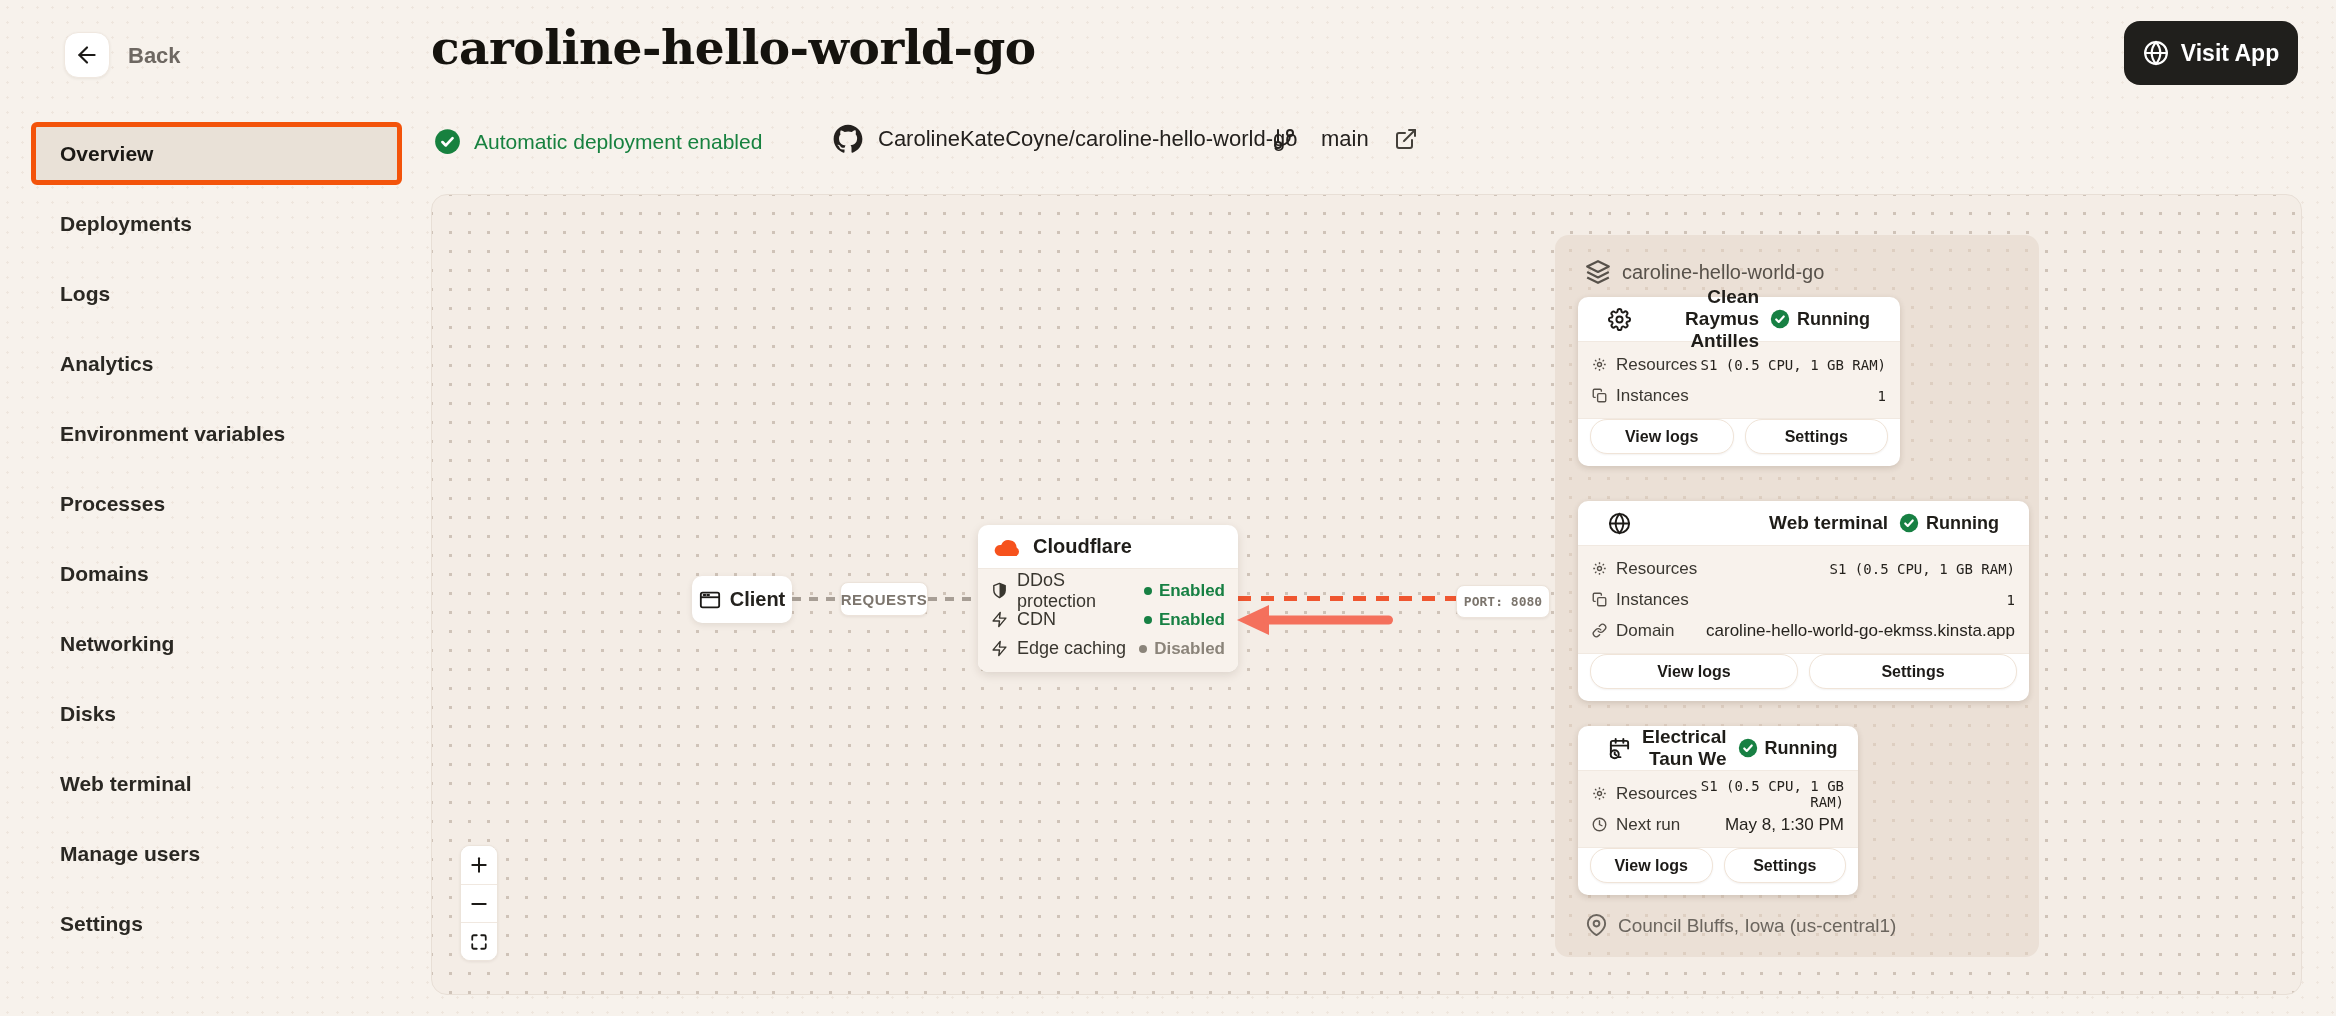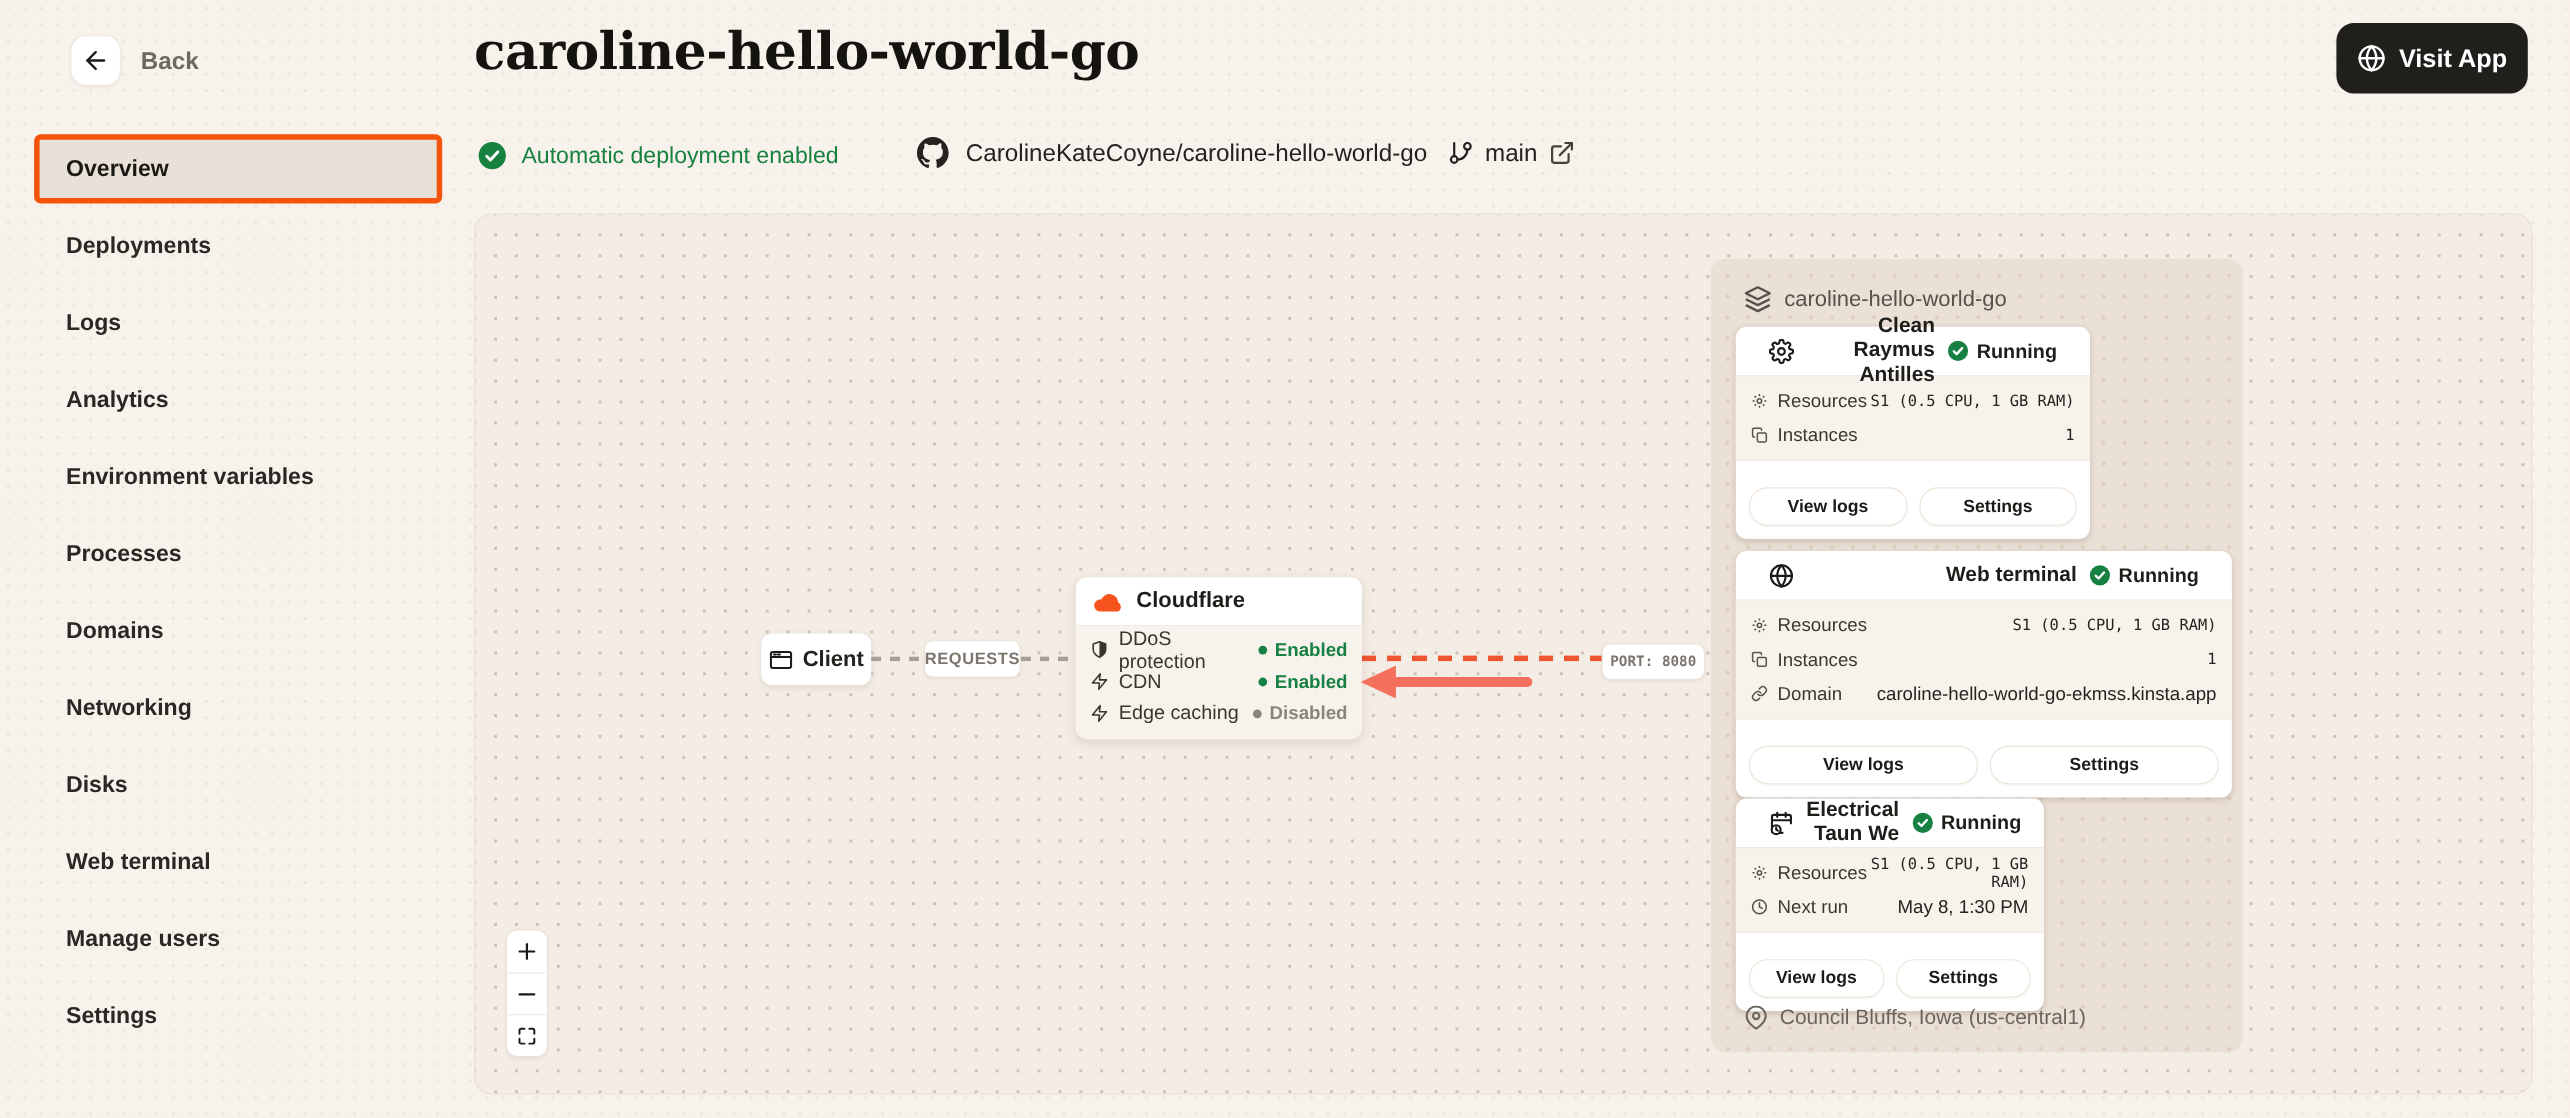--- a/index.html
+++ b/index.html
@@ -20,21 +20,21 @@
     font-size:47px; font-weight:600; letter-spacing:-0.5px; color:#15130e; }
   .visit-btn { position:absolute; left:2124px; top:21px; width:174px; height:64px;
     background:#201f1c; border-radius:16px; display:flex; align-items:center; justify-content:center;
     gap:12px; color:#fff; font-size:23px; font-weight:600; cursor:pointer; }
 
   
   .dep-status { position:absolute; left:434px; top:128px; display:flex; align-items:center; gap:13px;
     color:#17813f; font-size:21px; font-weight:500; }
   .repo { position:absolute; left:833px; top:124px; display:flex; align-items:center; gap:15px;
     color:#24211e; font-size:22px; font-weight:500; cursor:pointer; }
-  .branch { position:absolute; left:1316px; top:126px; display:flex; align-items:center; gap:10px;
+  .branch { position:absolute; left:1272px; top:126px; display:flex; align-items:center; gap:25px;
     color:#24211e; font-size:22px; font-weight:500; }
 
   
   .sidebar { position:absolute; left:31px; top:122px; width:371px; }
   .side-item { height:63px; margin-bottom:7px; display:flex; align-items:center;
     padding-left:29px; font-size:21px; font-weight:600; color:#2a2823; cursor:pointer; border-radius:6px; }
   .side-item.active { background:#e9e1d7; border:5px solid #f3530a; padding-left:24px; color:#1b1915; }
 
   
   .canvas { position:absolute; left:431px; top:194px; width:1871px; height:801px;
@@ -93,21 +93,21 @@
   .node-card { position:absolute; background:#fff; border-radius:10px;
     box-shadow:0 2px 6px rgba(60,40,20,.16); }
   .nc-header { height:44px; display:flex; align-items:center; gap:11px; padding:0 30px;text-align:right; }
   .nc-name { font-size:19px; font-weight:600; color:#1f1d19; flex:1; }
   .nc-badge { display:flex; align-items:center; gap:7px; font-size:18px; font-weight:600; color:#1f1d19; }
   .nc-body { background:#f8f2ec; border-top:1px solid #f1e9e1; border-bottom:1px solid #f1e9e1; padding:7px 14px; }
   .nc-row { height:31px; display:flex; align-items:center; color:#3a3731; }
   .nc-row .lbl { font-size:17px; margin-left:9px; }
   .nc-row .val { flex:1; text-align:right; font-size:17px; color:#26231e; }
   .nc-row .val.mono { font-family:"DejaVu Sans Mono", monospace; font-size:14px; }
-  .nc-footer { display:flex; gap:11px; padding:24px 12px 12px; }
+  .nc-footer { display:flex; gap:11px; padding:0 12px 12px; }
   .nc-btn { flex:1; height:35px; background:#fff; border:1px solid #f0e4d8; border-radius:17px;
     display:flex; align-items:center; justify-content:center;
     font-size:16px; font-weight:700; color:#1c1a17; cursor:pointer;
     box-shadow:0 1px 2px rgba(60,40,20,.06); }
   .location { position:absolute; left:30px; top:679px; display:flex; align-items:center; gap:10px;
     color:#6b655e; font-size:19px; }
 
   .icon { flex:none; display:inline-flex; }
   svg { display:block; }
 </style>

